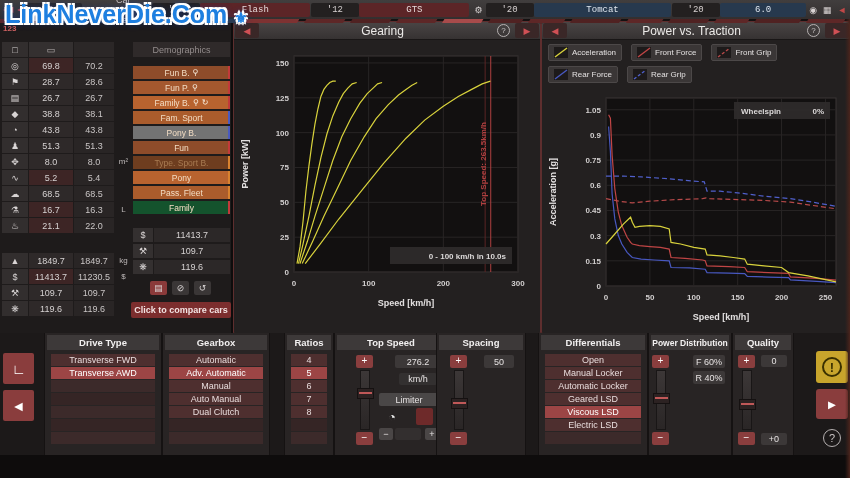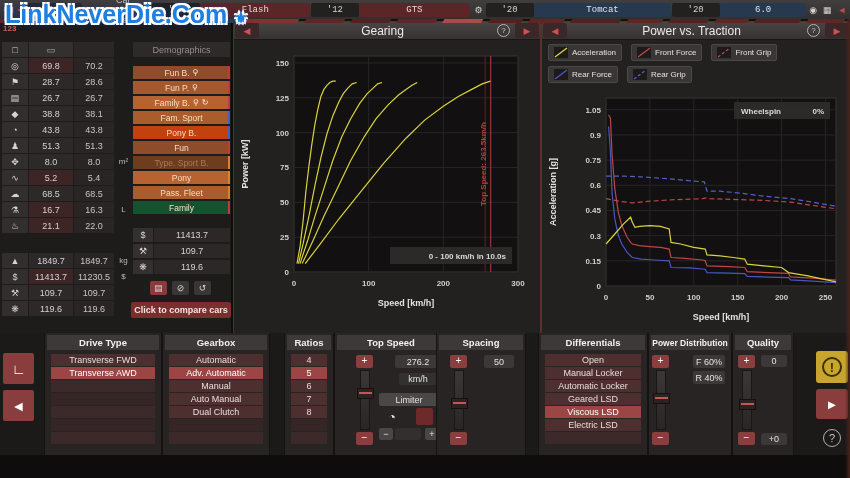--- a/index.html
+++ b/index.html
@@ -246,21 +246,21 @@
         <div class="demo-item" style="background: rgb(184, 99, 47);">
           <span>Family B.</span>
           <span class="pin">⚲</span>
           <span class="pin">↻</span>
           <span class="edge" style="background: rgb(194, 58, 58);"></span>
         </div>
         <div class="demo-item" style="background: rgb(170, 92, 44);">
           <span>Fam. Sport</span>
           <span class="edge" style="background: rgb(74, 90, 192);"></span>
         </div>
-        <div class="demo-item" style="background: #c2410c;">
+        <div class="demo-item" style="background: #737373;">
           <span>Pony B.</span>
           <span class="edge" style="background: rgb(74, 90, 192);"></span>
         </div>
         <div class="demo-item" style="background: rgb(142, 76, 42);">
           <span>Fun</span>
           <span class="edge" style="background: rgb(194, 58, 58);"></span>
         </div>
         <div class="demo-item" style="background: rgb(110, 61, 31); color: rgb(168, 123, 82);">
           <span>Type. Sport B.</span>
           <span class="edge" style="background: rgb(216, 130, 47);"></span>

